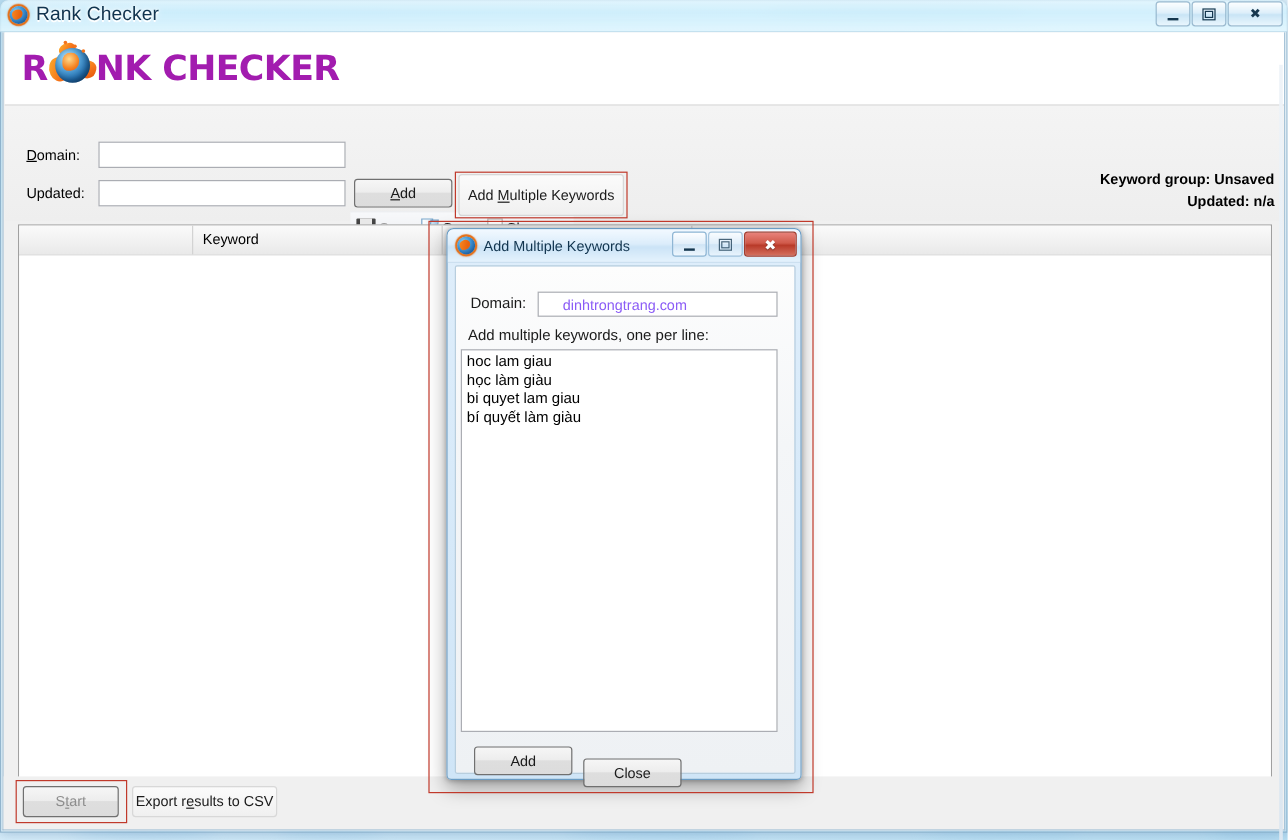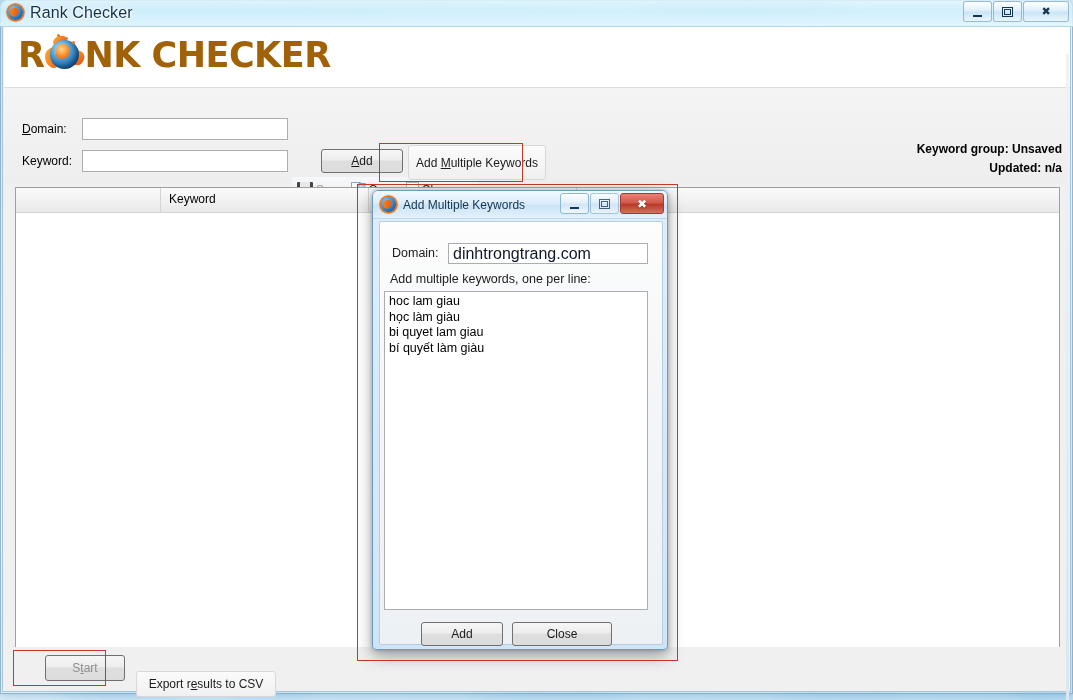--- a/index.html
+++ b/index.html
@@ -74,22 +74,22 @@
     border-left:1px solid #a8c4d8; border-right:1px solid #a8c4d8; border-bottom:1px solid #a8c4d8;
     box-sizing:border-box;
   }
   
   #logo-band {
     position:absolute; left:1px; top:0px; width:1066px; height:60px;
     background:#ffffff;
   }
   #logo {
     position:absolute; left:14px; top:28px;
-    font-size:35px; font-weight:bold; letter-spacing:-0.5px;
-    color:#a16207; line-height:1; white-space:nowrap;
+    font-size:29px; font-weight:bold; letter-spacing:-0.5px;
+    color:#a21caf; line-height:1; white-space:nowrap;
     font-family:"DejaVu Sans", sans-serif;
     transform: translateY(-50%);
   }
   .logo-globe {
     display:inline-block; width:38px; height:38px; vertical-align:-7px;
     position:relative; margin:0 1px;
   }
   .logo-globe .sphere{
     position:absolute; left:5px; top:4px; width:29px; height:29px; border-radius:50%;
     background: radial-gradient(circle at 36% 30%, #bde4f7 0%, #5aa9de 32%, #1f6aab 66%, #0d3f73 100%);
@@ -112,21 +112,21 @@
   #toolbar-strip {
     position:absolute; left:1px; top:60px; width:1066px; height:96px;
     background: linear-gradient(180deg,#f4f4f4 0%, #eeeeee 100%);
     border-top:1px solid #dcdcdc;
   }
   .field-label { position:absolute; font-size:12px; color:#000; }
   .ul { text-decoration: underline; }
   .txtfield {
     position:absolute; box-sizing:border-box;
     border:1px solid #abadb3; background:#fff;
-    font-size:16px; padding:2px 4px; color:#0f172a;
+    font-size:12px; padding:2px 20px; color:#8b5cf6;
     font-family:"Liberation Sans", sans-serif;
     outline:none;
   }
 
   .iconbar {
     position:absolute; left:288px; top:88px; width:184px; height:25px;
     background: linear-gradient(180deg,#f7f8fa, #eceef1);
     border:1px solid transparent;
     display:flex; align-items:center;
   }
@@ -143,21 +143,20 @@
   .ico-clear { width:13px;height:16px;margin-right:3px;background:#fff;border:1px solid #b5b5b5;box-sizing:border-box;}
 
   .btn {
     box-sizing:border-box;
     border:1px solid #707070; border-radius:3px;
     background: linear-gradient(180deg,#f6f6f6 0%, #ededed 46%, #dedede 50%, #dcdcdc 100%);
     font-size:12px; color:#1b1b1b; text-align:center;
     font-family:"Liberation Sans", sans-serif;
     display:flex; align-items:center; justify-content:center;
     cursor:default;
-    margin-left:26px;
   }
   .btn.flat {
     border:1px solid #d8d8d8;
     background: linear-gradient(180deg,#fbfbfb,#f0f0f0);
   }
   .btn.disabled-txt { color:#8d8d8d; }
 
   .redbox { position:absolute; border:1px solid #c0392b; box-sizing:border-box; pointer-events:none; }
 
   .status-right {
@@ -233,21 +232,21 @@
     position:absolute; left:68px; top:21px; width:200px; height:21px;
   }
   #dlg-textarea {
     position:absolute; left:4px; top:69px; width:264px; height:319px;
     box-sizing:border-box; border:1px solid #abadb3; background:#fff;
     font-size:12.5px; line-height:15.5px; color:#000; padding:2px 4px;
     font-family:"Liberation Sans", sans-serif;
     resize:none; outline:none; white-space:pre;
   }
   #dlg-add-btn { position:absolute; left:15px; top:400px; width:82px; height:24px; }
-  #dlg-close-btn { position:absolute; left:106px; top:400px; width:100px; height:24px; }
+  #dlg-close-btn { position:absolute; left:106px; top:410px; width:82px; height:24px; }
 </style>
 </head>
 <body>
 
 <div class="desk-blur" style="left:60px;top:686px;width:120px;height:10px;background:#8fc6ea;"></div>
 <div class="desk-blur" style="left:230px;top:686px;width:90px;height:10px;background:#9fd0ee;"></div>
 <div class="desk-blur" style="left:470px;top:686px;width:160px;height:10px;background:#8fc6ea;"></div>
 <div class="desk-blur" style="left:770px;top:686px;width:130px;height:10px;background:#9ad0ef;"></div>
 <div class="desk-blur" style="left:1010px;top:686px;width:60px;height:10px;background:#8fc6ea;"></div>
 <div class="desk-blur" style="left:150px;top:2px;width:180px;height:16px;background:#bfe6f8;"></div>
@@ -280,21 +279,21 @@
       <div id="logo">
         <span>R</span><span class="logo-globe"><span class="flame f1"></span><span class="flame f2"></span><span class="flame f3"></span><span class="sphere"></span><span class="core"></span><span class="spark" style="left:12px;top:-2px;"></span><span class="spark" style="left:20px;top:1px;"></span><span class="spark" style="left:27px;top:5px;"></span></span><span>NK CHECKER</span>
       </div>
     </div>
 
     <div id="toolbar-strip">
 
       <label class="field-label" style="left:18px; top:34px;"><span class="ul">D</span>omain:</label>
       <input class="txtfield" style="left: 78px; top: 30px; width: 206px; height: 22px;" value="">
 
-      <label class="field-label" style="left:18px; top:66px;">Keyword:</label>
+      <label class="field-label" style="left:18px; top:66px;">Updated:</label>
       <input class="txtfield" style="left: 78px; top: 62px; width: 206px; height: 22px;" value="">
 
       <div class="iconbar">
         <span class="ibtn disabled">
           <span class="ico-save"></span>
           <span><span class="ul">S</span>ave</span>
         </span>
         <span class="ibtn enabled">
           <span class="ico-open"></span>
           <span><span class="ul">O</span>pen</span>
@@ -327,21 +326,21 @@
       </div>
       <div id="grid-body"></div>
     </div>
 
     <div id="bottom-bar">
       <div class="btn disabled-txt" style="position:absolute; left:16px; top:8px; width:80px; height:26px;text-align:right;">
         <span>S<span class="ul">t</span>art</span>
       </div>
       <div class="redbox" style="left:10px; top:3px; width:93px; height:36px;"></div>
 
-      <div class="btn flat" style="position:absolute; left:107px; top:24px; width:140px; height:26px;">
+      <div class="btn flat" style="position:absolute; left:107px; top:8px; width:121px; height:26px;">
         <span>Export r<span class="ul">e</span>sults to CSV</span>
       </div>
     </div>
 
     <div id="right-edge-scroll"></div>
   </div>
 </div>
 
 <div class="redbox" style="left:357px; top:184px; width:321px; height:477px; z-index:50;"></div>
 

